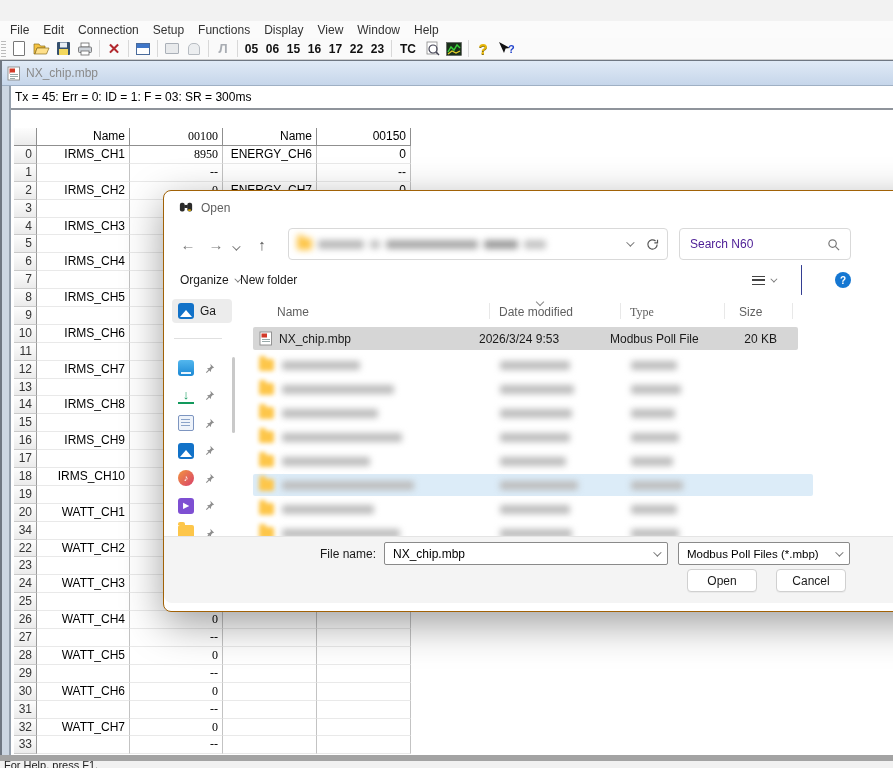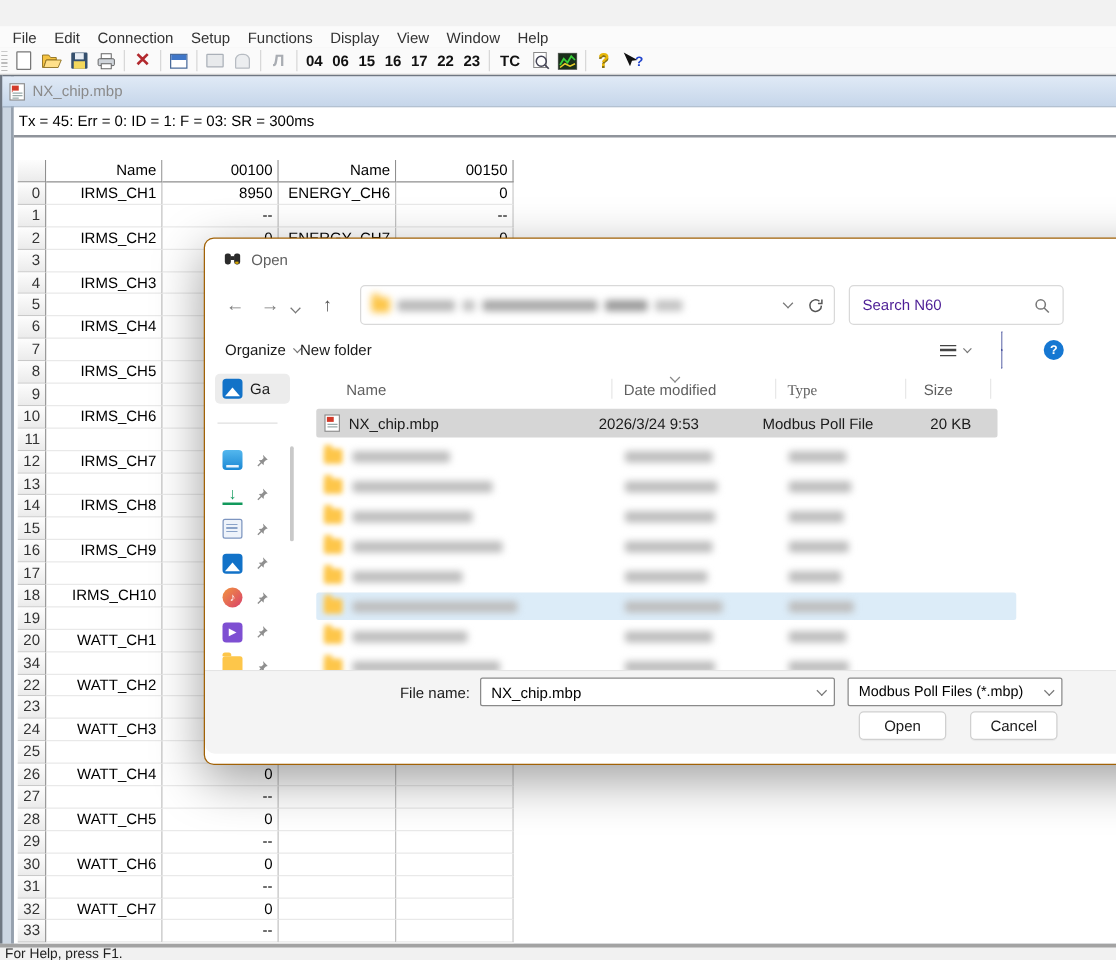--- a/index.html
+++ b/index.html
@@ -41,24 +41,24 @@
   .tx-pane { position:absolute; left:11px; top:26px; width:882px; height:24px; background:#fff; border-bottom:2px solid #8f949b; display:flex; align-items:center; padding-left:4px; color:#000; }
 
   
   .grid { position:absolute; left:14px; top:68px; width:397px; height:627px; overflow:hidden; background:#fff; }
   .grow { display:flex; height:17.9px; }
   .grow.hdr { height:18px; }
   .gc { overflow:hidden; white-space:nowrap; text-align:right; padding:1px 4px 0 1px; border-right:1px solid #c3c3c3; border-bottom:1px solid #e9e9e9; color:#000; }
   .grow.hdr .gc { border-right:1px solid #8f8f8f; border-bottom:1px solid #8f8f8f; background:#fff; }
   .gc.rn { background:linear-gradient(#fdfdfd,#ebebeb); border-right:1px solid #9a9a9a; border-bottom:1px solid #c9c9c9; color:#333; }
   .grow.hdr .gc.rn { background:linear-gradient(#fdfdfd,#ebebeb); }
-  .w0{width:23px;} .w1{width:93px;} .w2{width:93px;} .w3{width:94px;} .w4{width:94px;}
+  .w0{width:23px;} .w1{width:93px;} .w2{width:93px;font-family:Liberation Serif, serif;} .w3{width:94px;} .w4{width:94px;}
 
   
-  .statusbar { position:absolute; left:0; top:755px; width:893px; height:13px; background:#f1f1f1; border-top:3px solid #a3a3a3; display:flex; align-items:center; padding-left:4px; color:#222; font-size:11px; }
+  .statusbar { position:absolute; left:0; top:755px; width:893px; height:13px; background:#f1f1f1; border-top:6px solid #a3a3a3; display:flex; align-items:center; padding-left:4px; color:#222; font-size:11px; }
 
   
   .dialog { position:absolute; left:163px; top:190px; width:834px; height:422px; background:#fff; border:1px solid #a16207; border-radius:8px; box-shadow:0 12px 40px rgba(0,0,0,0.38); }
   .dlg-title { position:absolute; left:0; top:0; width:100%; height:34px; display:flex; align-items:center; padding-left:15px; }
   .dlg-title-text { color:#606060; margin-left:8px; }
   .dlg-close { position:absolute; right:12px; top:5px; width:24px; height:24px; display:flex; align-items:center; justify-content:center; color:#555; font-size:17px; }
 
   .dlg-nav { position:absolute; left:0; top:34px; width:100%; height:38px; display:flex; align-items:center; }
   .nav-btn { color:#7a7a7a; font-size:15px; text-align:center; }
   .chev { display:inline-block; width:6px; height:6px; border-right:1.4px solid #777; border-bottom:1.4px solid #777; transform:rotate(45deg) translateY(-2px); }
@@ -177,21 +177,21 @@
     <div class="tb-btn">
         <span class="icon-gray2"></span>
       </div>
     <div class="tb-sep"></div>
     <div class="tb-btn">
         <span class="icon-pulse">Л</span>
       </div>
     <div class="tb-sep"></div>
     <div style="display:flex;">
         <div class="tb-btn" style="width: 21px;">
-          <div class="tb-text" style="padding: 0px;">04</div>
+          <div class="tb-text" style="padding: 0px;">05</div>
         </div>
         <div class="tb-btn" style="width: 21px;">
           <div class="tb-text" style="padding: 0px;">06</div>
         </div>
         <div class="tb-btn" style="width: 21px;">
           <div class="tb-text" style="padding: 0px;">15</div>
         </div>
         <div class="tb-btn" style="width: 21px;">
           <div class="tb-text" style="padding: 0px;">16</div>
         </div>

